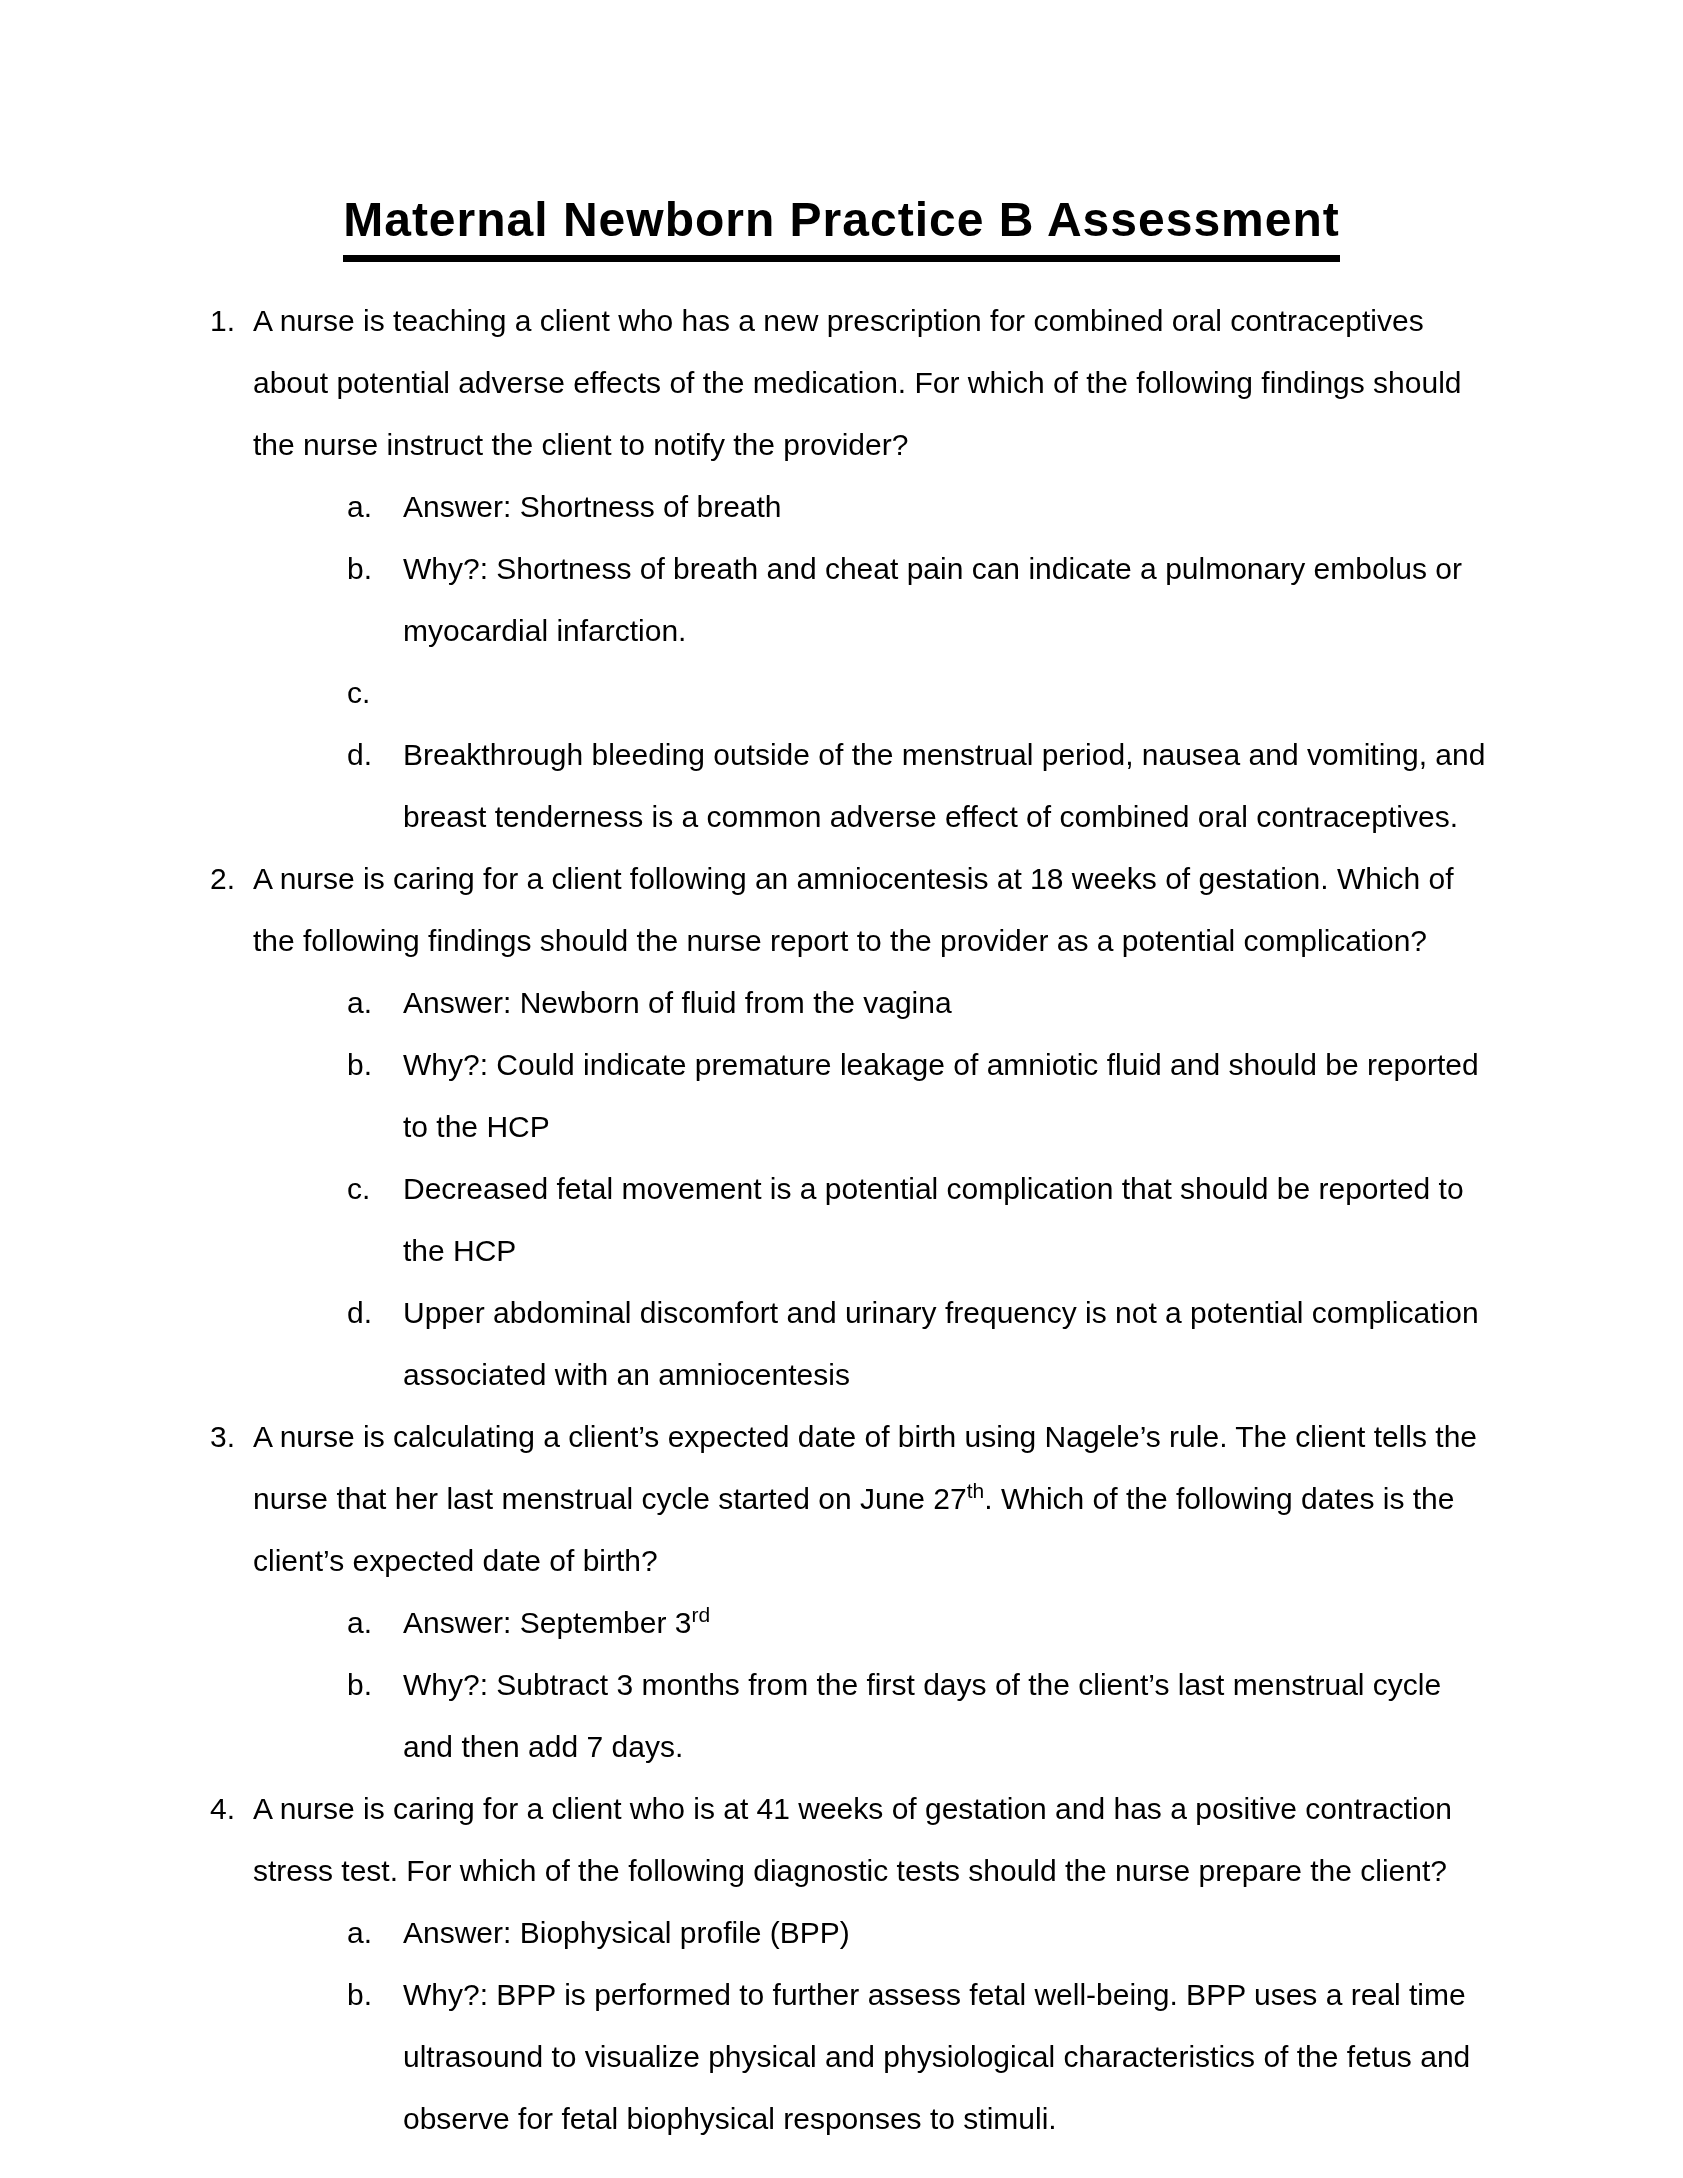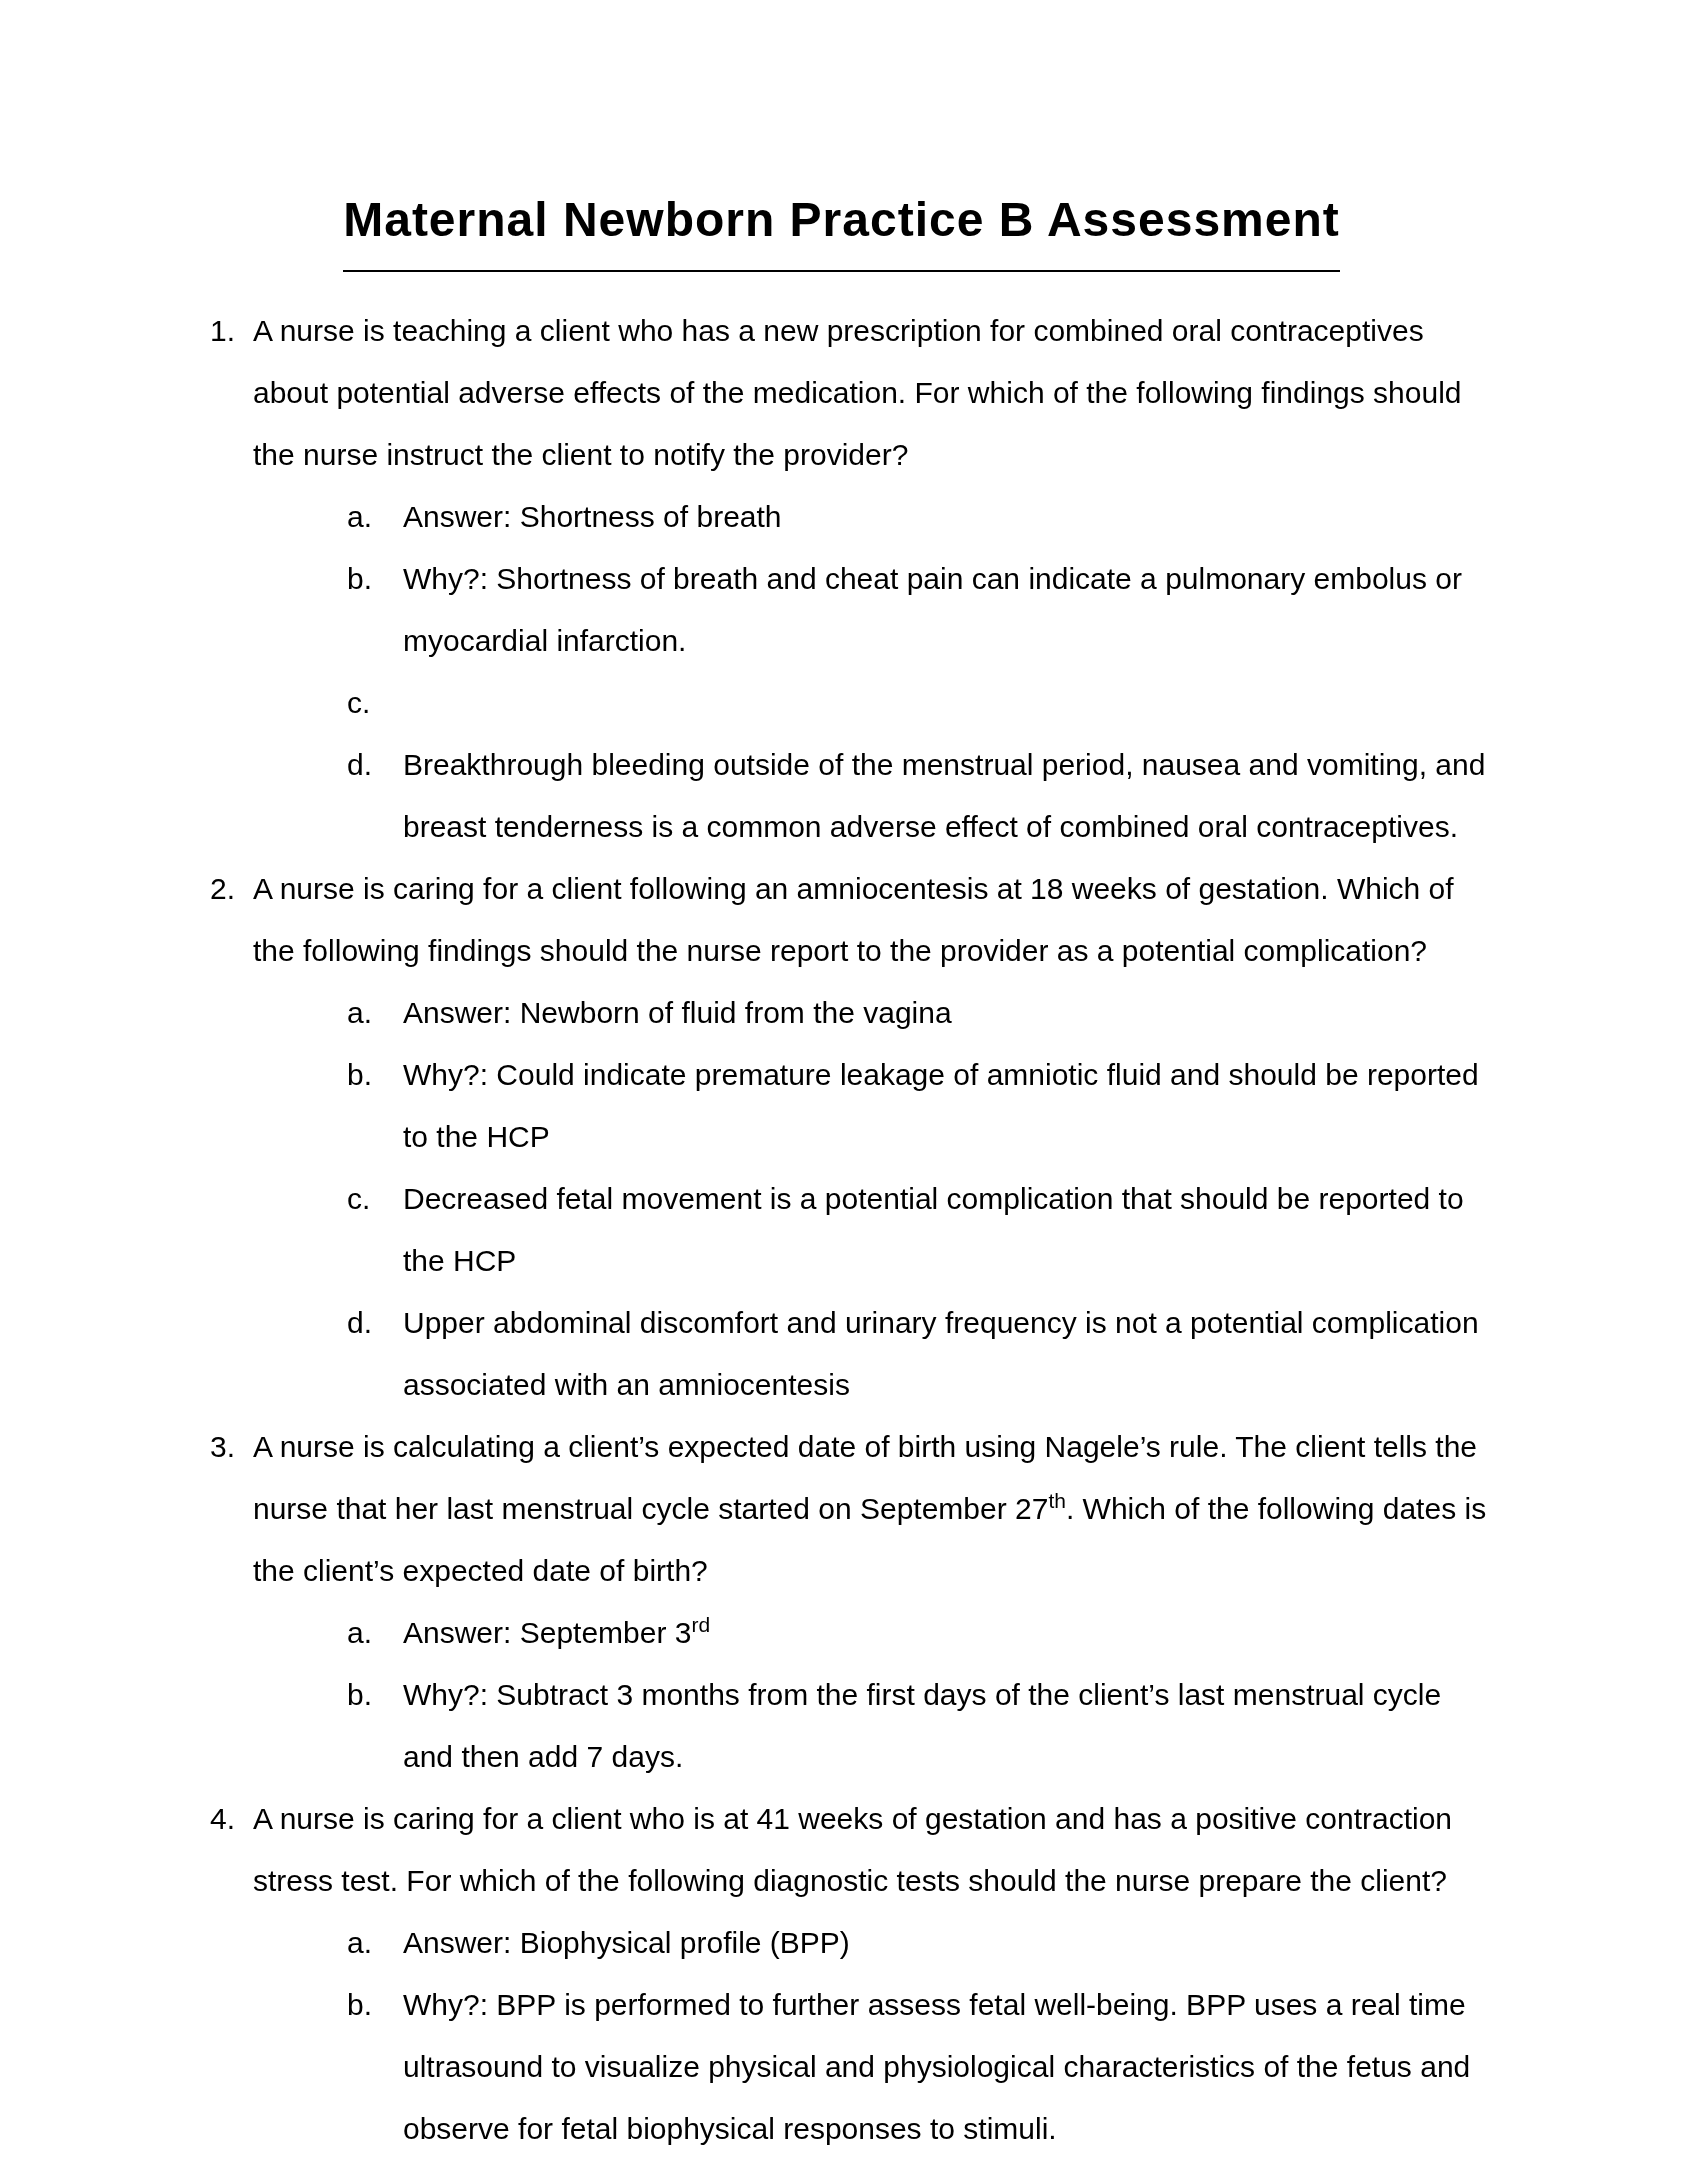--- a/index.html
+++ b/index.html
@@ -18,22 +18,22 @@
   }
   .doc-title {
     margin-top: 190px;
     text-align: center;
     font-size: 48px;
     font-weight: bold;
     line-height: 1.25;
   }
   .doc-title .title-text {
     display: inline-block;
-    border-bottom: 2px solid #000000;
-    padding-bottom: 20px;
+    border-bottom: 7px solid #000000;
+    padding-bottom: 5px;
     letter-spacing: 1px;
   }
   .content {
     margin-top: 28px;
     padding-left: 210px;
     padding-right: 193px;
     font-size: 30px;
     line-height: 62px;
   }
   .q-row, .opt-row {
@@ -103,21 +103,21 @@
       <div class="opt-row">
         <span class="letter">c.</span>
         <div class="opt-text"><span>Decreased fetal movement is a potential complication that should be reported to the HCP</span></div>
       </div>
       <div class="opt-row">
         <span class="letter">d.</span>
         <div class="opt-text"><span>Upper abdominal discomfort and urinary frequency is not a potential complication associated with an amniocentesis</span></div>
       </div>
       <div class="q-row">
         <span class="num">3.</span>
-        <div class="q-text"><span>A nurse is calculating a client’s expected date of birth using Nagele’s rule. The client tells the nurse that her last menstrual cycle started on September 27</span><sup>th</sup><span>. Which of the following dates is the client’s expected date of birth?</span></div>
+        <div class="q-text"><span>A nurse is calculating a client’s expected date of birth using Nagele’s rule. The client tells the nurse that her last menstrual cycle started on June 27</span><sup>th</sup><span>. Which of the following dates is the client’s expected date of birth?</span></div>
       </div>
       <div class="opt-row">
         <span class="letter">a.</span>
         <div class="opt-text"><span>Answer: September 3</span><sup>rd</sup></div>
       </div>
       <div class="opt-row">
         <span class="letter">b.</span>
         <div class="opt-text"><span>Why?: Subtract 3 months from the first days of the client’s last menstrual cycle and then add 7 days.</span></div>
       </div>
       <div class="q-row">

